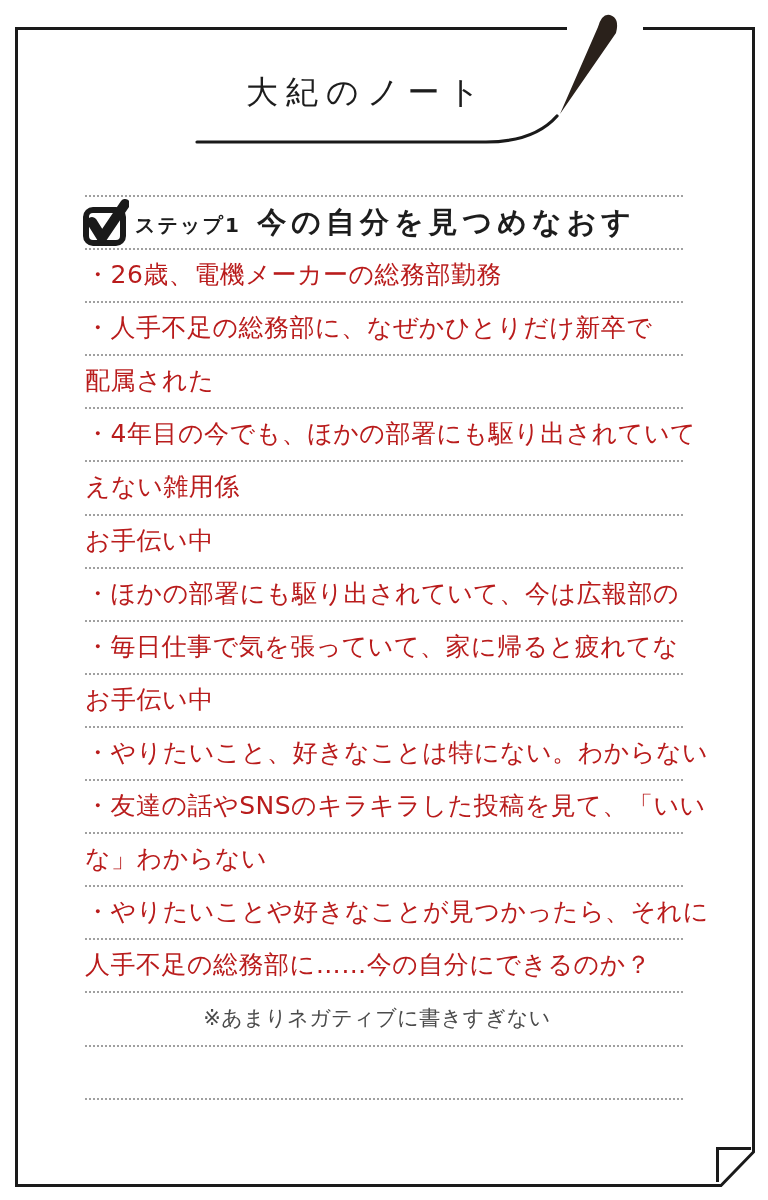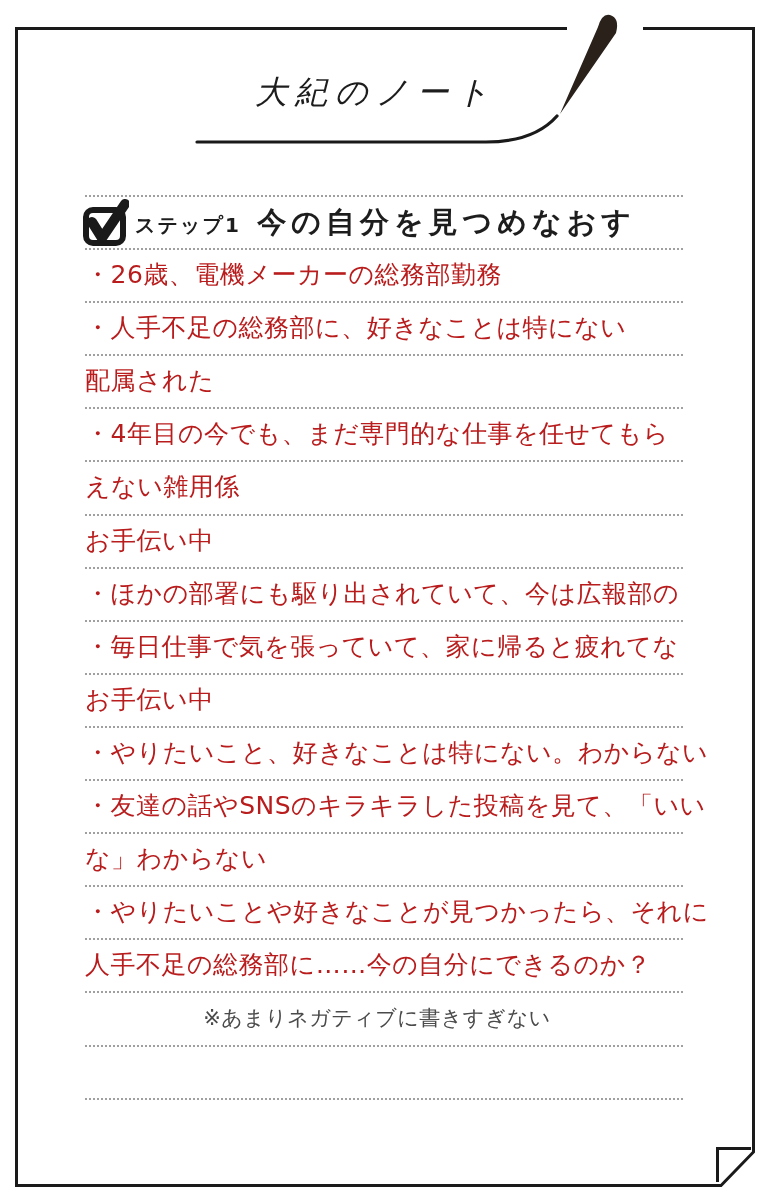--- a/index.html
+++ b/index.html
@@ -23,27 +23,26 @@
     height: 1200px;
   }
   
   .notebook-title {
     position: absolute;
     left: 246px;
     top: 72px;
     width: 260px;
     height: 40px;
     line-height: 40px;
-    text-align: center;
+    text-align: left;
     font-size: 32px;
     font-weight: 500;
     letter-spacing: 8px;
     color: #1d1d1d;
     white-space: nowrap;
-    font-style: italic;
   }
   
   .sheet {
     position: absolute;
     left: 85px;
     top: 195px;
     width: 598px;
     border-top: 2px dotted #a0a0a0;
   }
   .row {
@@ -117,23 +116,23 @@
         <rect x="5" y="14" width="37" height="33" rx="7" fill="none" stroke="#1a1a1a" stroke-width="6"></rect>
         <path d="M11 26 L21 42 L44 8" fill="none" stroke="#1a1a1a" stroke-width="10" stroke-linecap="round" stroke-linejoin="round"></path>
       </svg>
       <span class="step-text">
         <span class="step-label">ステップ1</span>
         <span class="step-title">今の自分を見つめなおす</span>
       </span>
     </div>
 
     <div class="row">・26歳、電機メーカーの総務部勤務</div>
-    <div class="row">・人手不足の総務部に、好きなことは特にない</div>
+    <div class="row">・人手不足の総務部に、なぜかひとりだけ新卒で</div>
     <div class="row">配属された</div>
-    <div class="row">・4年目の今でも、まだ専門的な仕事を任せてもら</div>
+    <div class="row">・4年目の今でも、ほかの部署にも駆り出されていて</div>
     <div class="row">えない雑用係</div>
     <div class="row">お手伝い中</div>
     <div class="row">・ほかの部署にも駆り出されていて、今は広報部の</div>
     <div class="row">・毎日仕事で気を張っていて、家に帰ると疲れてな</div>
     <div class="row">お手伝い中</div>
     <div class="row">・やりたいこと、好きなことは特にない。わからない</div>
     <div class="row">・友達の話やSNSのキラキラした投稿を見て、「いい</div>
     <div class="row">な」わからない</div>
     <div class="row">・やりたいことや好きなことが見つかったら、それに</div>
     <div class="row">人手不足の総務部に……今の自分にできるのか？</div>

